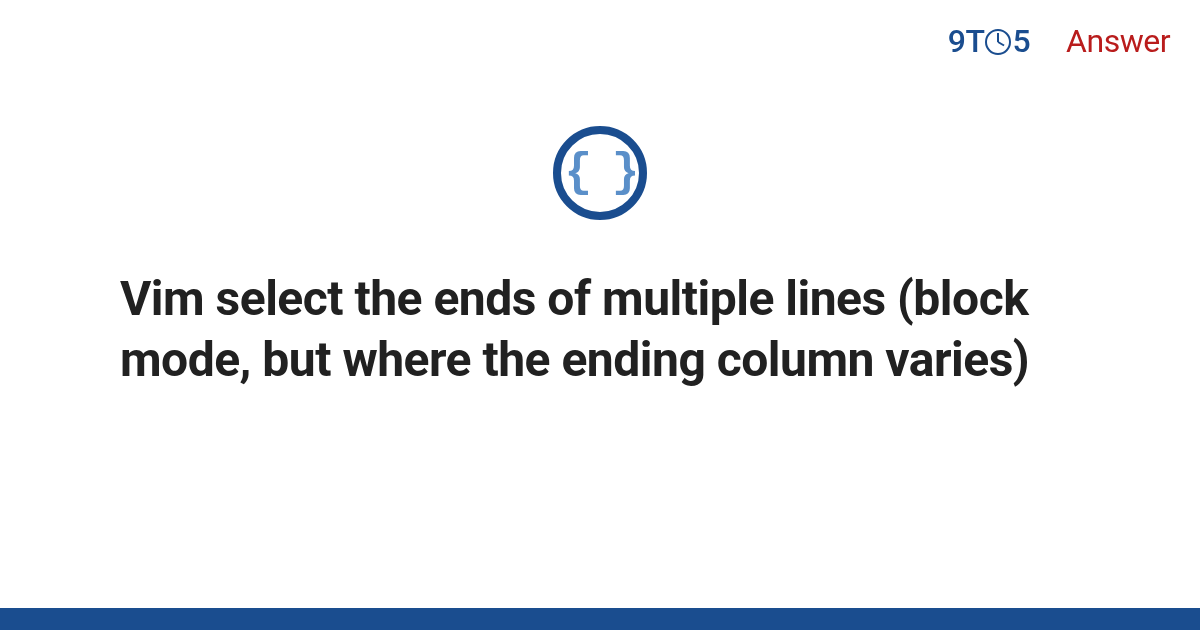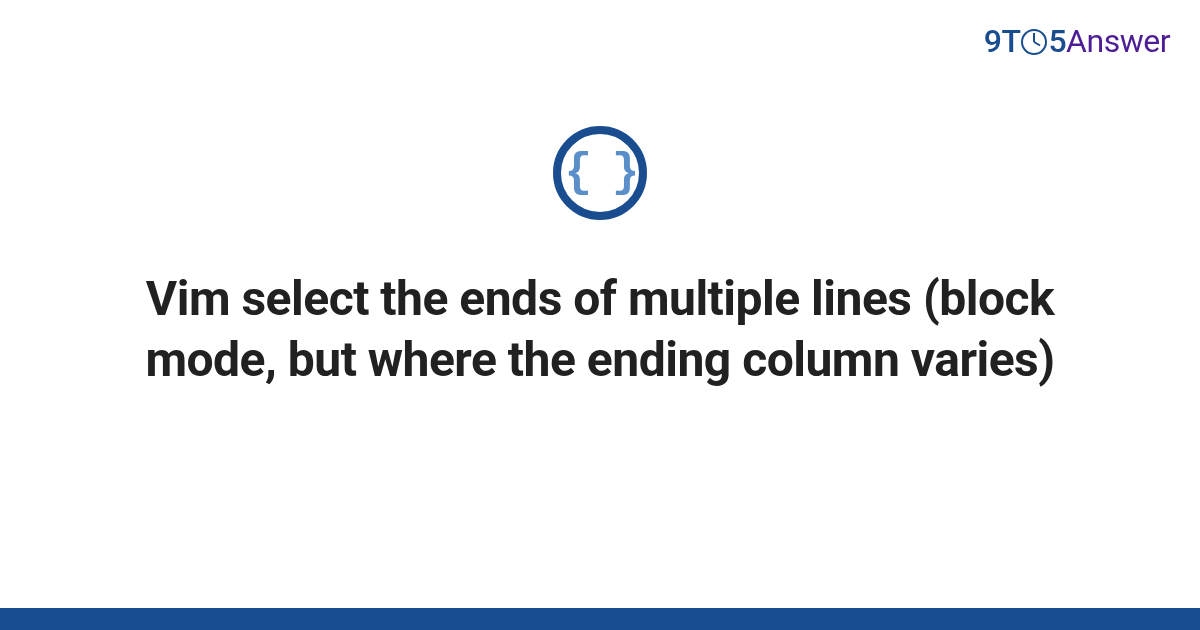--- a/index.html
+++ b/index.html
@@ -61,22 +61,23 @@
       left: 50%;
       top: 50%;
       transform: translate(-50%, -100%) rotate(120deg);
       transform-origin: bottom;
     }
     .logo .five {
       color: #1a4d8f;
       font-weight: 500;
     }
     .logo .answer {
-      color: #4c1d95;
+      color: #b91c1c;
       font-weight: 400;
+      margin-left: 36px;
     }
     .center-content {
       position: absolute;
       top: 126px;
       left: 0;
       right: 0;
       display: flex;
       flex-direction: column;
       align-items: center;
     }
@@ -95,21 +96,21 @@
       font-weight: 700;
       color: #5a8fc9;
       font-family: "Courier New", monospace;
       letter-spacing: -4px;
       line-height: 1;
     }
     .title {
       font-size: 48px;
       font-weight: 700;
       color: #212121;
-      text-align: center;
+      text-align: left;
       line-height: 1.28;
       max-width: 960px;
       letter-spacing: -0.5px;
     }
     .bottom-bar {
       position: absolute;
       bottom: 0;
       left: 0;
       right: 0;
       height: 22px;

